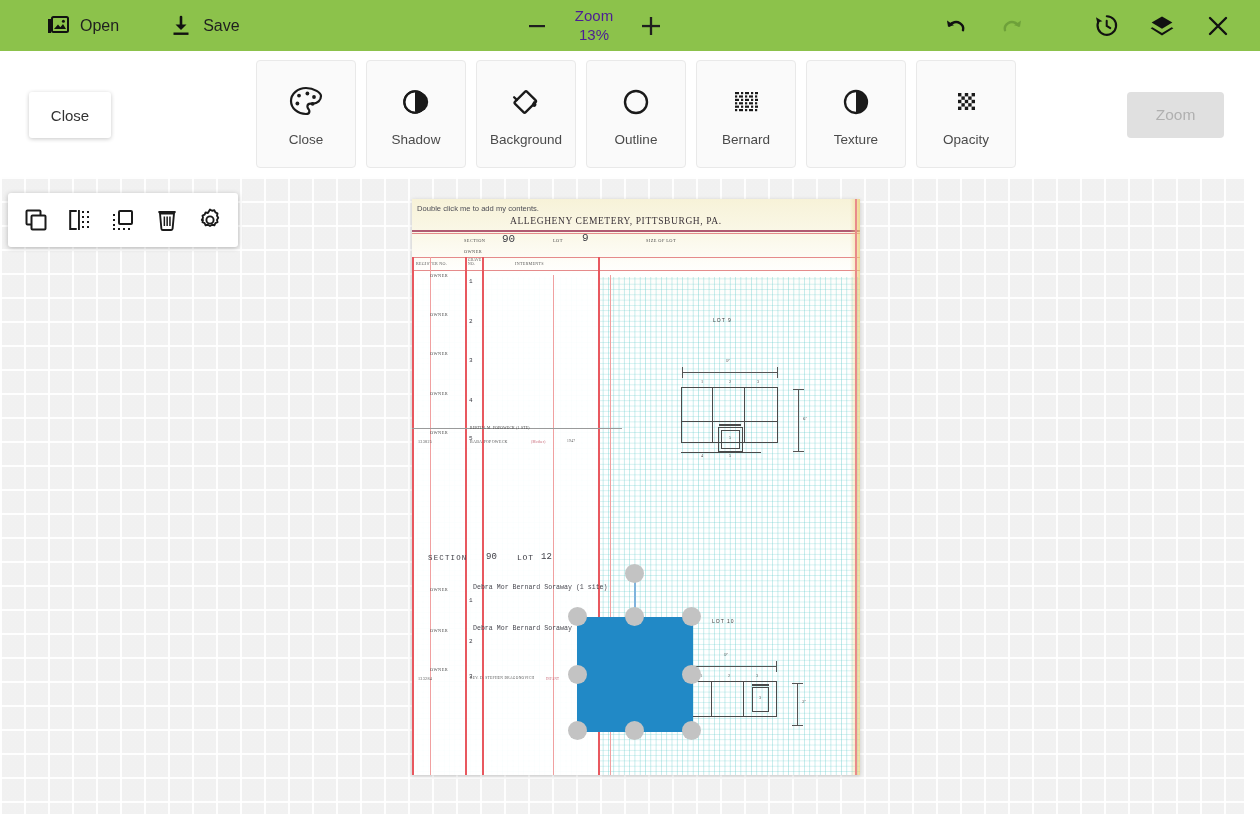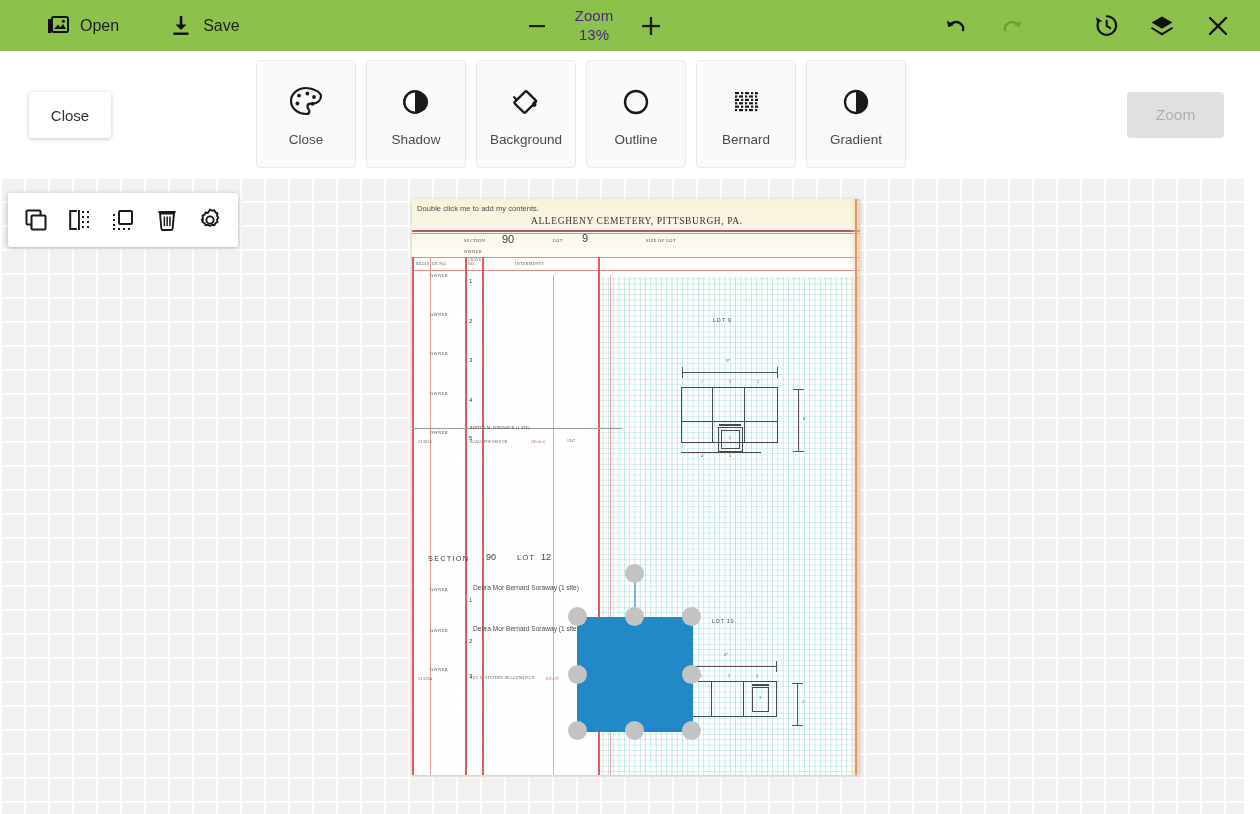--- a/index.html
+++ b/index.html
@@ -159,21 +159,21 @@
   .dtxt {
     position: absolute; color: #3a3a3a; white-space: nowrap;
     font-family: "Liberation Serif", serif;
   }
   .dtitle {
     font-size: 9.5px; letter-spacing: 0.6px; color: #3a3238;
     font-family: "Liberation Serif", serif; font-weight: 400;
   }
   .dsmall { font-size: 4.4px; letter-spacing: 0.4px; color: #4b4b4b; }
   .dsmall2 { font-size: 4.1px; letter-spacing: 0.3px; color: #555; }
-  .hand { font-family: Liberation Sans, sans-serif; color: #3c3c44; }
+  .hand { font-family: Liberation Mono, monospace; color: #3c3c44; }
   .placeholder-txt {
     position: absolute; left: 5px; top: 5px;
     font-size: 7.6px; color: #4d4d55;
     font-family: "Liberation Sans", sans-serif;
   }
 
   
   .plotbox { position: absolute; border: 1px solid #4a4a4a; }
   .plotv { position: absolute; width: 1px; background: #4a4a4a; }
   .ploth { position: absolute; height: 1px; background: #4a4a4a; }
@@ -386,23 +386,45 @@
         <span class="eff-lbl">Bernard</span>
       </div>
 
       <div class="eff">
         <span>
           <svg width="40" height="40" viewBox="0 0 40 40">
             <circle cx="20" cy="20" r="11" fill="none" stroke="#1a1a1a" stroke-width="2.3"></circle>
             <path d="M20 9a11 11 0 0 1 0 22z" fill="#1a1a1a"></path>
           </svg>
         </span>
-        <span class="eff-lbl">Gradient</span>
-      </div>
-
+        <span class="eff-lbl">Texture</span>
+      </div>
+
+      <div class="eff">
+        <span>
+          <svg width="40" height="40" viewBox="0 0 40 40">
+            <g fill="#1a1a1a">
+              <rect x="12" y="11" width="3.4" height="3.4"></rect>
+                <rect x="18.8" y="11" width="3.4" height="3.4"></rect>
+                <rect x="25.6" y="11" width="3.4" height="3.4"></rect>
+              <rect x="15.4" y="14.4" width="3.4" height="3.4"></rect>
+                <rect x="22.2" y="14.4" width="3.4" height="3.4"></rect>
+              <rect x="12" y="17.8" width="3.4" height="3.4"></rect>
+                <rect x="18.8" y="17.8" width="3.4" height="3.4"></rect>
+                <rect x="25.6" y="17.8" width="3.4" height="3.4"></rect>
+              <rect x="15.4" y="21.2" width="3.4" height="3.4"></rect>
+                <rect x="22.2" y="21.2" width="3.4" height="3.4"></rect>
+              <rect x="12" y="24.6" width="3.4" height="3.4"></rect>
+                <rect x="18.8" y="24.6" width="3.4" height="3.4"></rect>
+                <rect x="25.6" y="24.6" width="3.4" height="3.4"></rect>
+            </g>
+          </svg>
+        </span>
+        <span class="eff-lbl">Opacity</span>
+      </div>
     </div>
 
     <div class="apply-btn">
       <span>Zoom</span>
     </div>
   </div>
 
   <div class="canvas">
 
     <div class="obj-toolbar">
@@ -462,21 +484,21 @@
     </div>
 
     <div class="doc">
       <div class="doc-paper"></div>
       <div class="grid-blue"></div>
       <div class="grid-mask-top"></div>
       <div class="grid-mask-left"></div>
 
       <div class="placeholder-txt">Double click me to add my contents.</div>
 
-      <div class="dtxt dtitle" style="left:119px; top:17px;">ALLEGHENY CEMETERY, PITTSBURGH, PA.</div>
+      <div class="dtxt dtitle" style="left:98px; top:17px;">ALLEGHENY CEMETERY, PITTSBURGH, PA.</div>
       <div class="hr-dark" style="left:0; top:31px; width:448px;"></div>
       <div class="hr-line" style="left:0; top:34px; width:448px;"></div>
 
       <div class="dtxt dsmall" style="left:52px; top:39px;">SECTION</div>
       <div class="dtxt hand" style="left:90px; top:33.5px; font-size:11px;">90</div>
       <div class="dtxt dsmall" style="left:141px; top:39px;">LOT</div>
       <div class="dtxt hand" style="left:170px; top:33px; font-size:11px;">9</div>
       <div class="dtxt dsmall" style="left:234px; top:39px;">SIZE OF LOT</div>
       <div class="dtxt dsmall" style="left:52px; top:50px;">OWNER</div>
 

